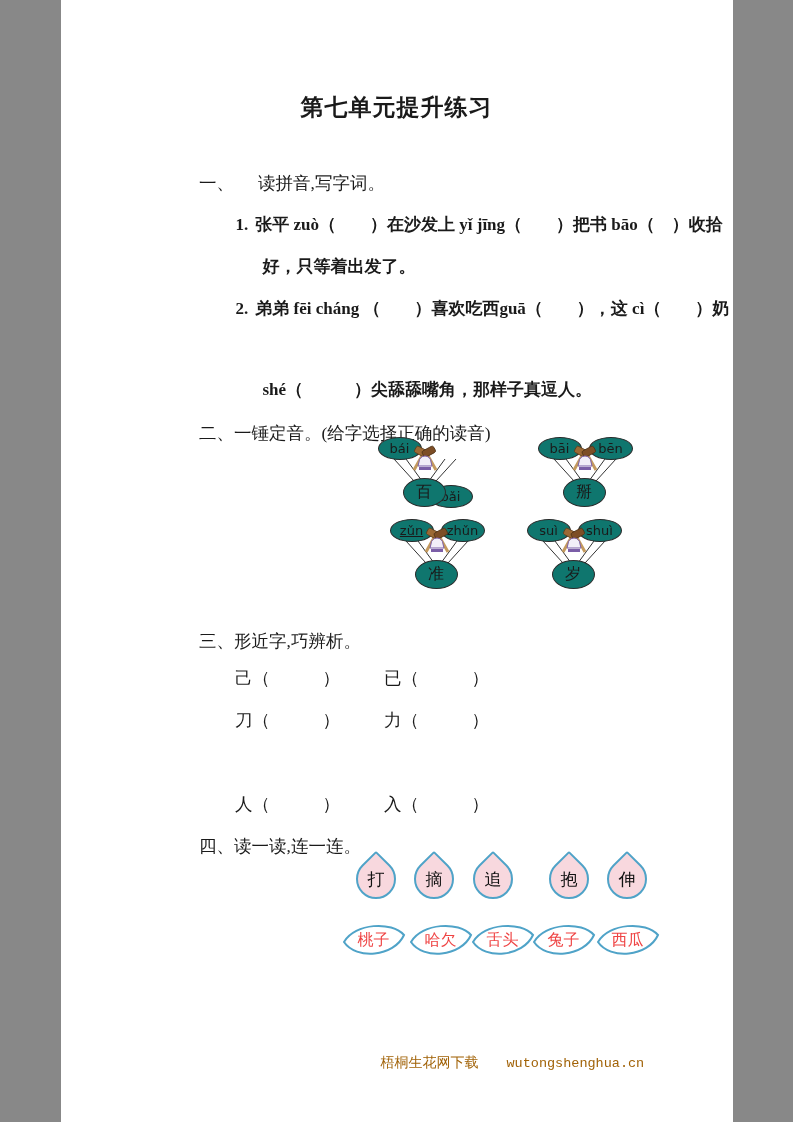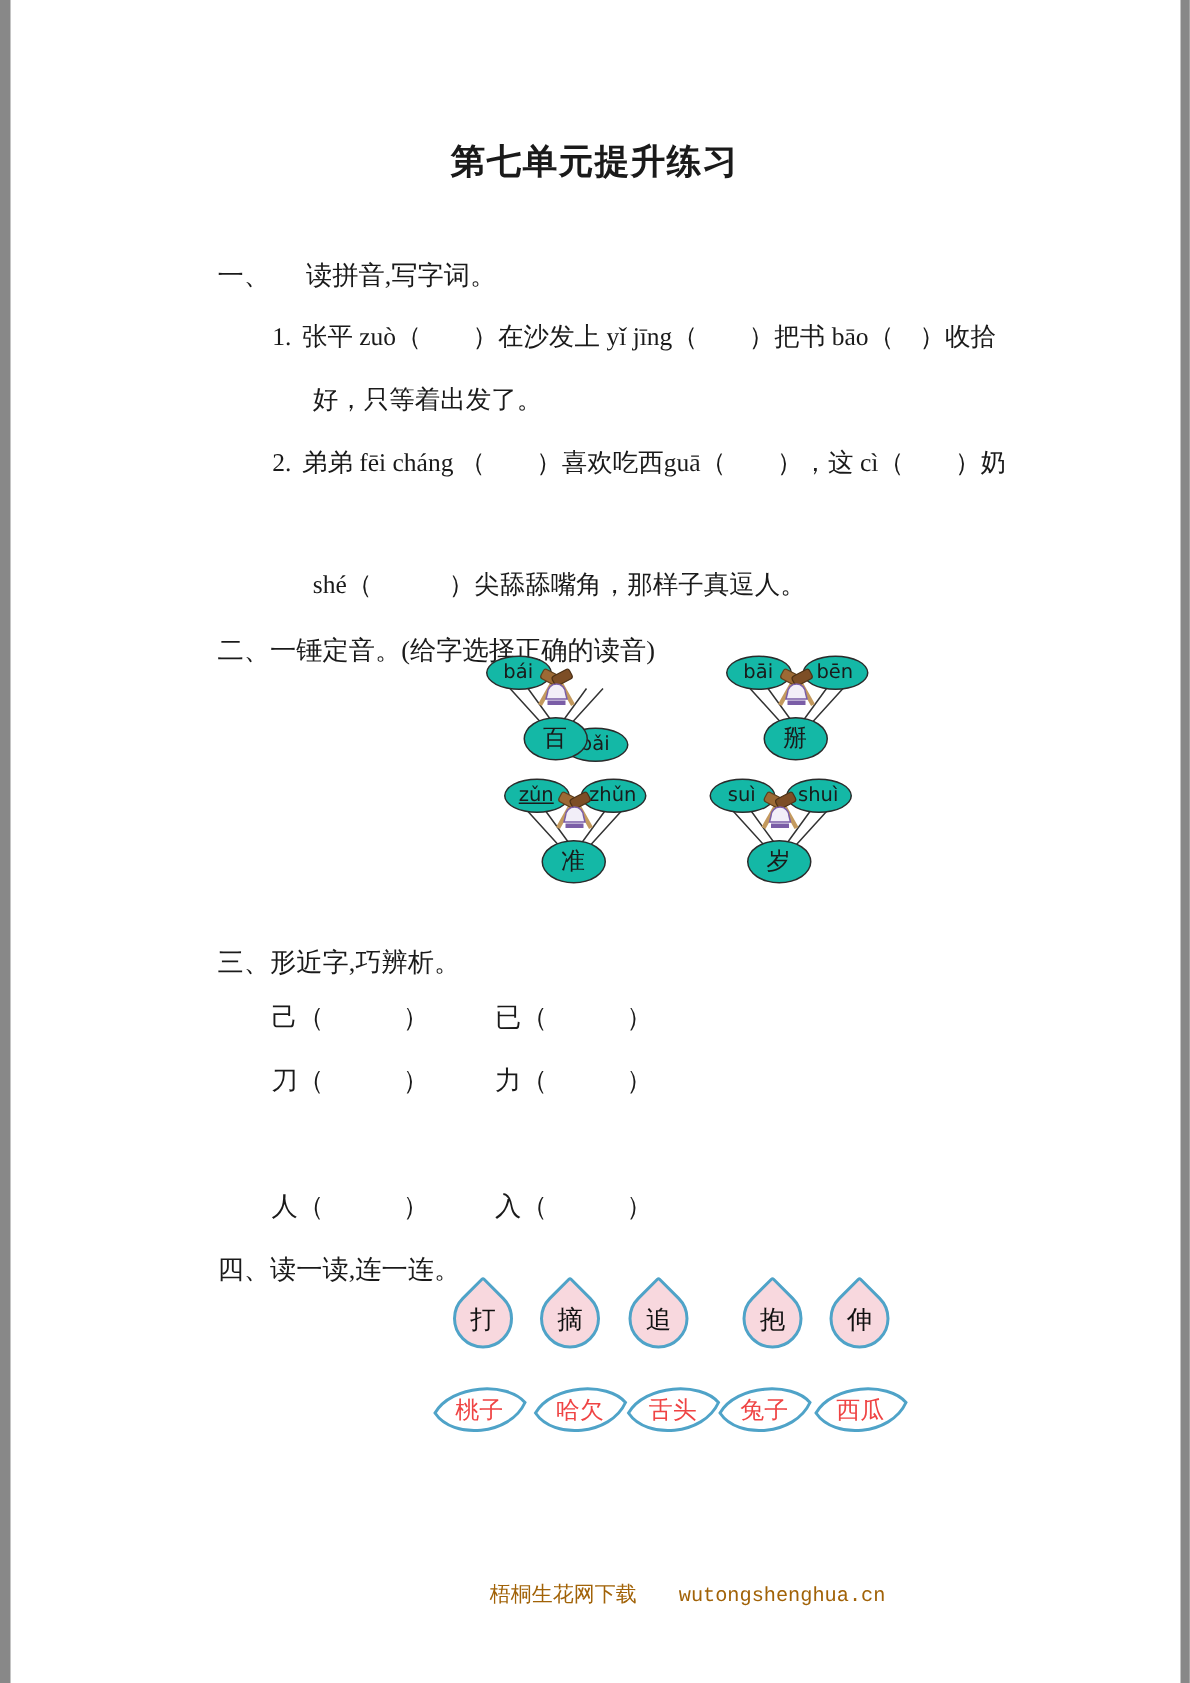--- a/index.html
+++ b/index.html
@@ -1,32 +1,32 @@
 <!DOCTYPE html>
 <html><head>
 <meta charset="utf-8">
 <style>
   html,body{margin:0;padding:0;background:#888;}
   #page{
-    position:relative;width:780px;height:1122px;background:#ffffff;
+    position:relative;width:672px;height:1122px;background:#ffffff;
     font-family:"Liberation Serif","DejaVu Serif",serif;color:#1a1a1a;
     overflow:hidden;margin:0 auto;
   }
   .abs{position:absolute;}
   #title{top:92px;left:0;width:100%;text-align:center;font-size:23px;font-weight:bold;letter-spacing:1px;}
   .sec-head{font-size:17.5px;white-space:pre;}
   .sec-num{display:inline-block;}
   .gap-after{margin-right:24px;}
-  .line{font-size:17px;white-space:pre;}
+  .line{font-size:17px;white-space:pre;font-weight:bold;}
   .item-num{display:inline-block;margin-right:7px;}
   
   .hgroup{position:absolute;width:96px;height:74px;}
   .strings{position:absolute;left:0;top:0;z-index:1;}
   .bubble{
-    position:absolute;background:#14b8a6;border:1.5px solid #2b2b2b;border-radius:50%;
+    position:absolute;background:#0f766e;border:1.5px solid #2b2b2b;border-radius:50%;
     display:flex;align-items:center;justify-content:center;z-index:2;
   }
   .pb{width:42px;height:21px;font-size:13px;font-family:"DejaVu Sans","Liberation Sans",sans-serif;}
   .pb.right{left:51px;}
   .cb{width:41px;height:27px;left:25px;top:41px;font-size:16px;z-index:4;}
   .hammer{position:absolute;left:29px;top:8px;z-index:3;}
   
   .pair-row{font-size:17.5px;white-space:pre;}
   .pair-right{margin-left:44px;}
   

